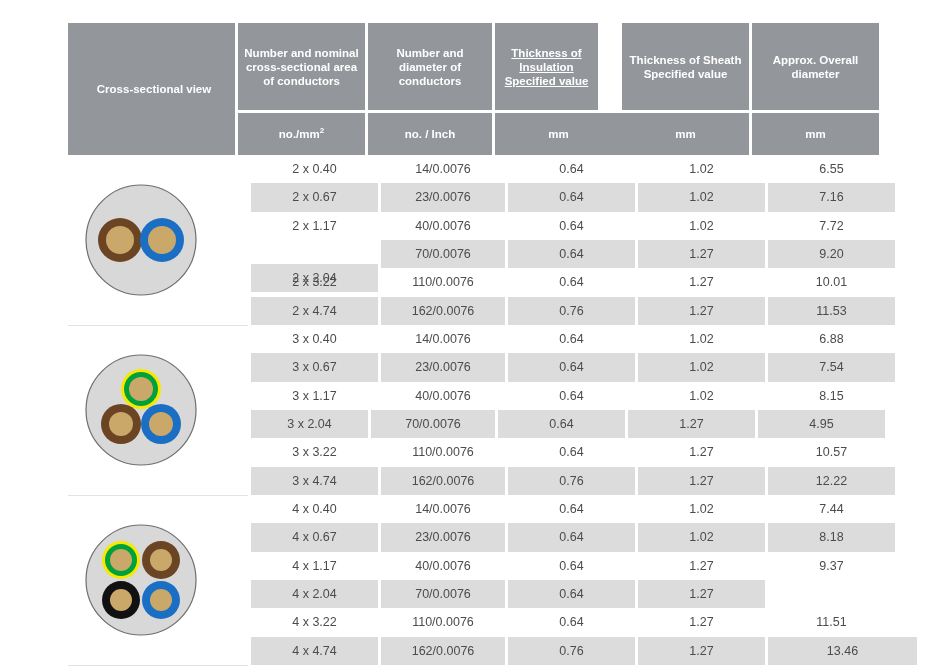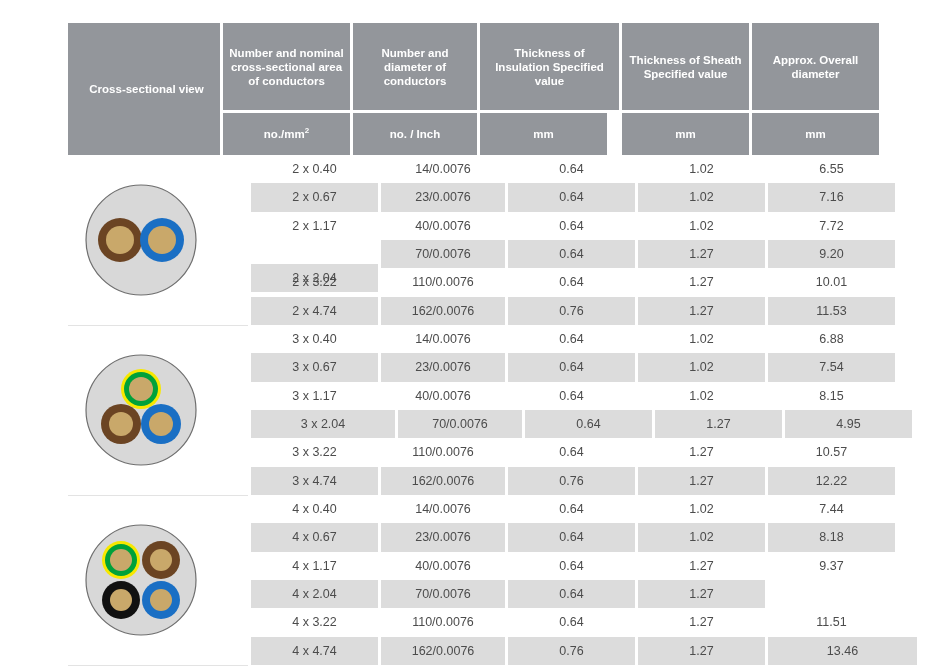--- a/index.html
+++ b/index.html
@@ -89,21 +89,21 @@
       </div>
       <div class="hdr-col-stack">
         <div class="hdr-cell hdr-top" style="width: 124px;">
           <span>Number and diameter of conductors</span>
         </div>
         <div class="hdr-cell hdr-unit" style="width: 124px;">
           <span class="unit-text">no. / Inch</span>
         </div>
       </div>
       <div class="hdr-col-stack">
-        <div class="hdr-cell hdr-top" style="width: 139px;">
+        <div class="hdr-cell hdr-top" style="width: 103px; text-decoration: underline;">
           <span>Thickness of Insulation Specified value</span>
         </div>
         <div class="hdr-cell hdr-unit" style="width: 127px;">
           <span class="unit-text">mm</span>
         </div>
       </div>
       <div class="hdr-col-stack">
         <div class="hdr-cell hdr-top" style="width: 127px;">
           <span>Thickness of Sheath Specified value</span>
         </div>
@@ -214,21 +214,21 @@
           <div class="dcell" style="width: 127px;">7.54</div>
         </div>
         <div class="drow">
           <div class="dcell" style="width: 127px;">3 x 1.17</div>
           <div class="dcell" style="width: 124px;">40/0.0076</div>
           <div class="dcell" style="width: 127px;">0.64</div>
           <div class="dcell" style="width: 127px;">1.02</div>
           <div class="dcell" style="width: 127px;">8.15</div>
         </div>
         <div class="drow alt">
-          <div class="dcell" style="width: 144px; text-align: center;">3 x 2.04</div>
+          <div class="dcell" style="width: 117px; text-align: center;">3 x 2.04</div>
           <div class="dcell" style="width: 124px;">70/0.0076</div>
           <div class="dcell" style="width: 127px;">0.64</div>
           <div class="dcell" style="width: 127px;">1.27</div>
           <div class="dcell" style="width: 127px;">4.95</div>
         </div>
         <div class="drow">
           <div class="dcell" style="width: 127px;">3 x 3.22</div>
           <div class="dcell" style="width: 124px;">110/0.0076</div>
           <div class="dcell" style="width: 127px;">0.64</div>
           <div class="dcell" style="width: 127px;">1.27</div>

